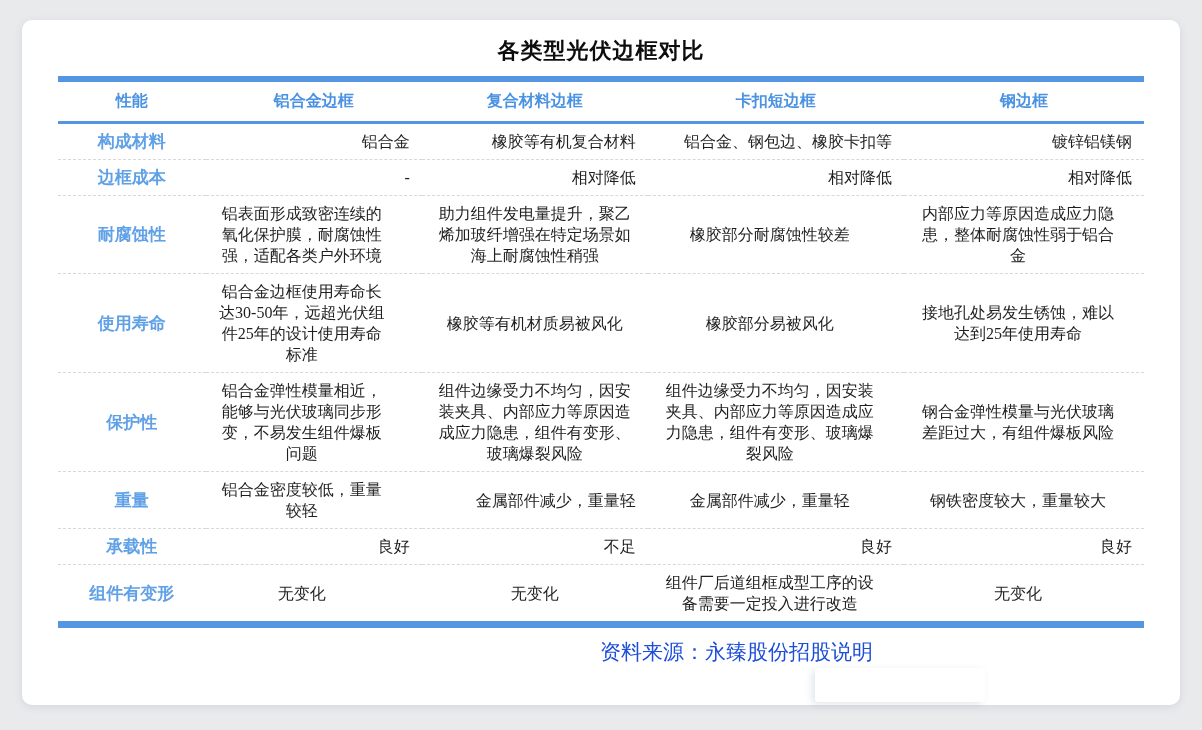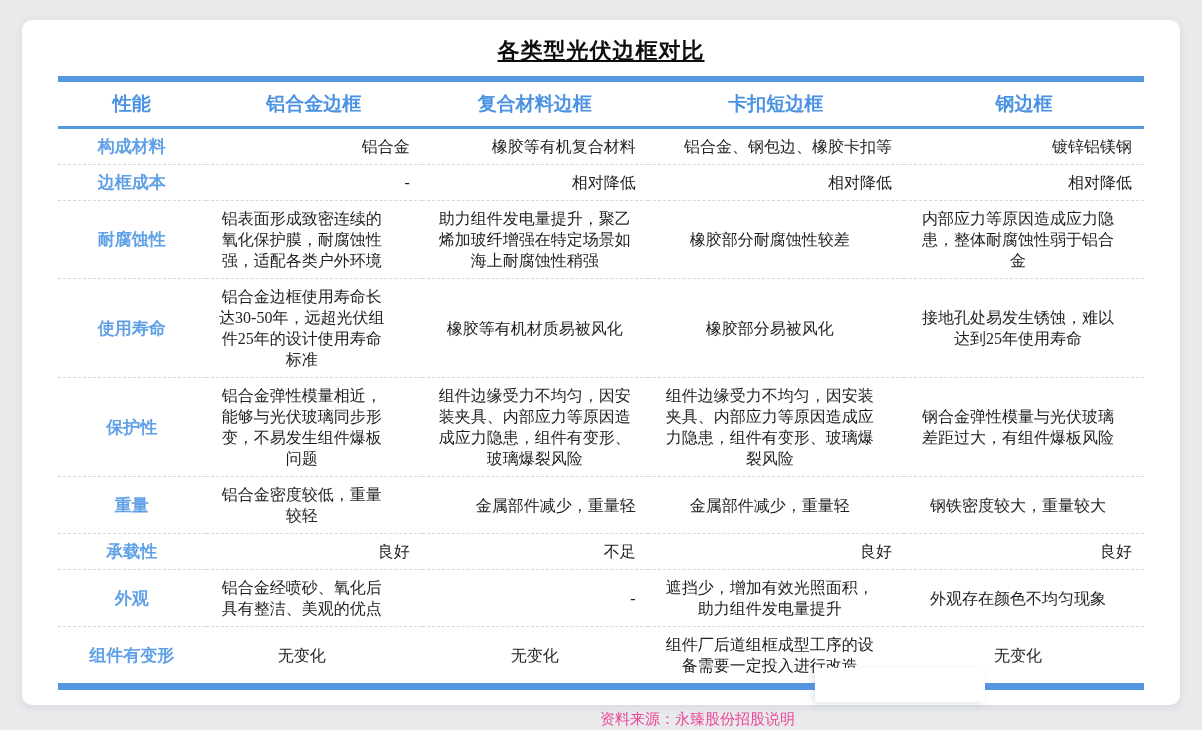--- a/index.html
+++ b/index.html
@@ -11,28 +11,27 @@
   }
   .card{
     position:absolute;left:22px;top:20px;width:1158px;height:685px;
     background:#ffffff;border-radius:10px;
     box-shadow:0 2px 8px rgba(40,60,90,0.10);
   }
   .title{
     text-align:center;padding-top:16px;
     font-size:22px;font-weight:700;color:#0d0d0d;
     letter-spacing:1px;
-    text-decoration:underline;
   }
   .table-wrap{margin:10px 36px 0 36px;}
   table{
     width:100%;border-collapse:collapse;table-layout:fixed;
   }
   thead th{
-    font-size:19px;font-weight:700;color:#4a92e2;
+    font-size:16px;font-weight:700;color:#4a92e2;
     padding:9px 4px;
     border-top:6px solid #5596e3;
     border-bottom:3px solid #5596e3;
   }
   tbody td{
     font-size:16px;color:#1f1f1f;line-height:21px;
     padding:7px 12px;vertical-align:middle;
     border-bottom:1px dashed #d8d8d8;
   }
   tbody tr:last-child td{border-bottom:none;}
@@ -41,22 +40,22 @@
     color:#5fa0e6;font-weight:700;font-size:17px;text-align:center;
     padding-left:4px;padding-right:4px;
   }
   td.c{text-align:right;}
   td.l{text-align:center;}
   td:nth-child(2).l{padding-right:36px;}
   td:nth-child(4).l{padding-right:24px;}
   td:nth-child(5).l{padding-right:24px;}
   .footer{position:relative;height:42px;}
   .source{
-    position:absolute;left:578px;top:20px;
-    font-size:15px;color:#ec4899;white-space:nowrap;
+    position:absolute;left:578px;top:10px;
+    font-size:21px;color:#1d4ed8;white-space:nowrap;
   }
   .patch{
     position:absolute;left:793px;top:648px;width:170px;height:34px;
     background:#ffffff;border-radius:3px;
     box-shadow:-3px 2px 7px rgba(110,130,155,0.20);
   }
 </style>
 </head>
 <body>
 
@@ -125,27 +124,20 @@
             <td class="l">钢铁密度较大，重量较大</td>
           </tr>
           <tr>
             <td class="row-label">承载性</td>
             <td class="c">良好</td>
             <td class="c">不足</td>
             <td class="c">良好</td>
             <td class="c">良好</td>
           </tr>
           <tr>
-            <td class="row-label">外观</td>
-            <td class="l">铝合金经喷砂、氧化后具有整洁、美观的优点</td>
-            <td class="c">-</td>
-            <td class="l">遮挡少，增加有效光照面积，助力组件发电量提升</td>
-            <td class="l">外观存在颜色不均匀现象</td>
-          </tr>
-          <tr>
             <td class="row-label">组件有变形</td>
             <td class="l">无变化</td>
             <td class="l">无变化</td>
             <td class="l">组件厂后道组框成型工序的设备需要一定投入进行改造</td>
             <td class="l">无变化</td>
           </tr>
         </tbody>
     </table>
   </div>
 

